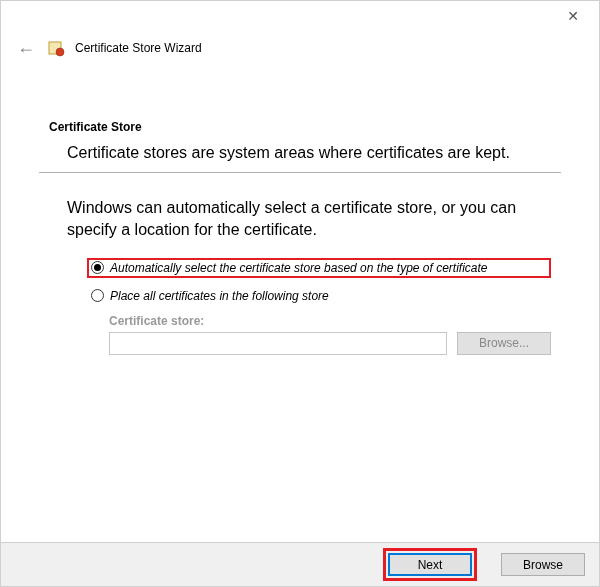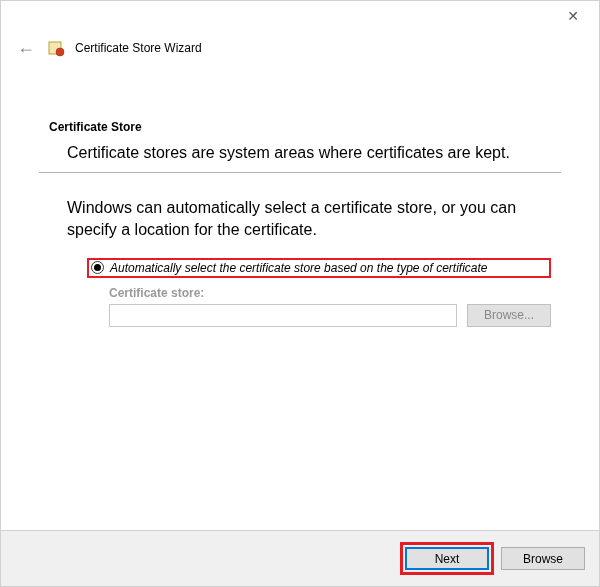--- a/index.html
+++ b/index.html
@@ -127,36 +127,36 @@
     }
     .store-input {
       flex: 1;
       height: 23px;
       border: 1px solid #c8c8c8;
       background: #fff;
       padding: 2px 4px;
       font-size: 12px;
     }
     .browse-btn {
-      width: 84px;
+      width: 94px;
       height: 23px;
       border: 1px solid #c0c0c0;
       background: #e1e1e1;
       color: #888;
       font-size: 12px;
       cursor: default;
     }
     .footer {
-      height: 56px;
+      height: 44px;
       border-top: 1px solid #d0d0d0;
       background: #f0f0f0;
       display: flex;
       justify-content: flex-end;
       align-items: center;
-      gap: 7px;
+      gap: 24px;
       padding: 5px 14px;
     }
     .btn {
       width: 84px;
       height: 23px;
       border: 1px solid #adadad;
       background: #e1e1e1;
       font-size: 12px;
       cursor: pointer;
     }
@@ -191,20 +191,24 @@
     <div class="heading">Certificate Store</div>
     <div class="subtext">Certificate stores are system areas where certificates are kept.</div>
     <hr class="hr">
     <div class="instruction">Windows can automatically select a certificate store, or you can specify a location for the certificate.</div>
 
     <div class="radio-group">
       <div class="radio-item highlighted">
         <span class="radio-circle checked"></span>
         <span>Automatically select the certificate store based on the type of certificate</span>
       </div>
+      <div class="radio-item">
+        <span class="radio-circle"></span>
+        <span>Place all certificates in the following store</span>
+      </div>
     </div>
 
     <div class="store-section">
       <div class="store-label">Certificate store:</div>
       <div class="store-row">
         <input class="store-input" type="text" disabled="" value="" style="">
         <button class="browse-btn" disabled="">Browse...</button>
       </div>
     </div>
   </div>

